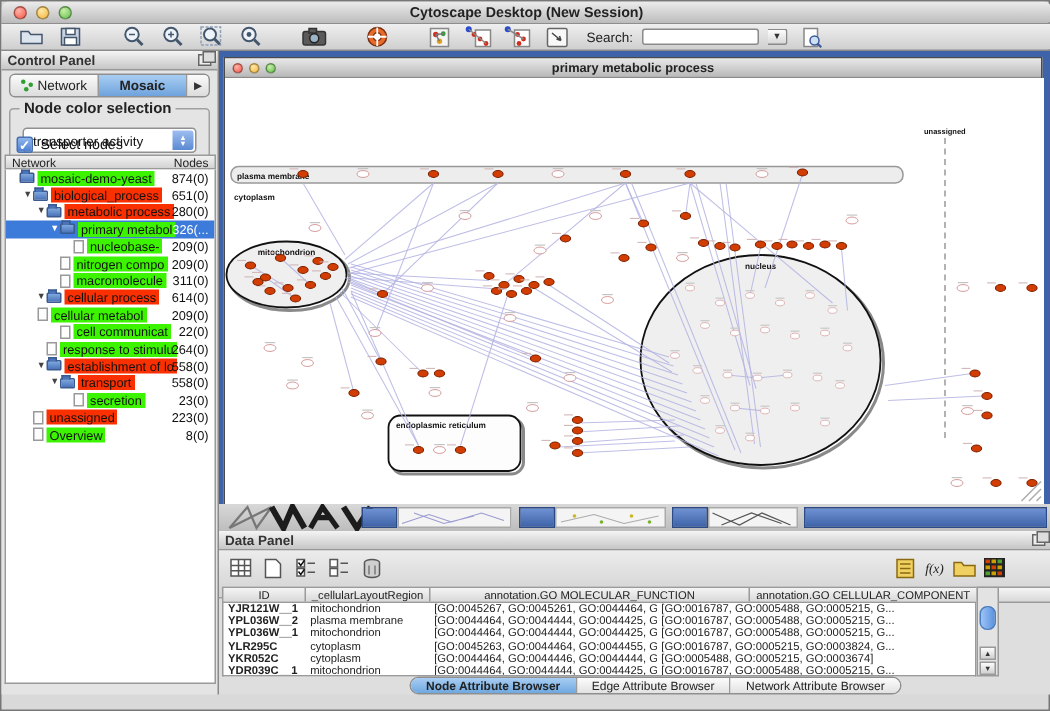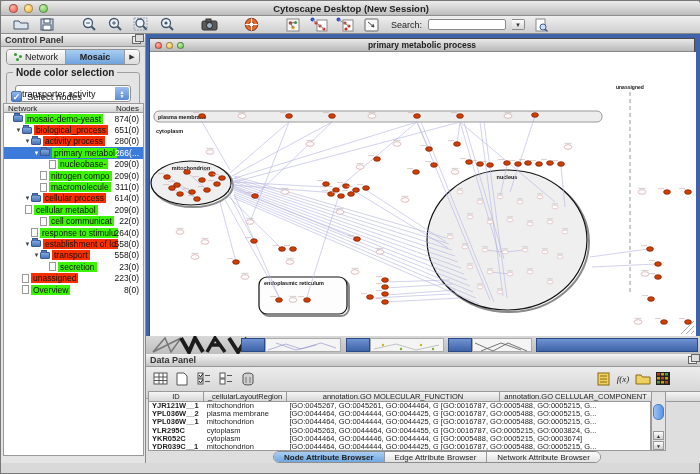--- a/index.html
+++ b/index.html
@@ -319,28 +319,28 @@
         </div>
         <div class="trow" style="padding-left: 11px;">
           <span class="texp">▼</span>
           <span class="tfolder"></span>
           <span class="tlabel red">biological_process</span>
           <span class="tcount">651(0)</span>
         </div>
         <div class="trow" style="padding-left: 20px;">
           <span class="texp">▼</span>
           <span class="tfolder"></span>
-          <span class="tlabel red">activity process</span>
+          <span class="tlabel red">metabolic process</span>
           <span class="tcount">280(0)</span>
         </div>
         <div class="trow sel" style="padding-left: 29px;">
           <span class="texp">▼</span>
           <span class="tfolder"></span>
           <span class="tlabel green">primary metabol</span>
-          <span class="tcount">266(...</span>
+          <span class="tcount">326(...</span>
         </div>
         <div class="trow" style="padding-left: 38px; text-align: center;">
           <span class="texp"></span>
           <span class="tfile"></span>
           <span class="tlabel green">nucleobase-</span>
           <span class="tcount">209(0)</span>
         </div>
         <div class="trow" style="padding-left: 29px;">
           <span class="texp"></span>
           <span class="tfile"></span>

